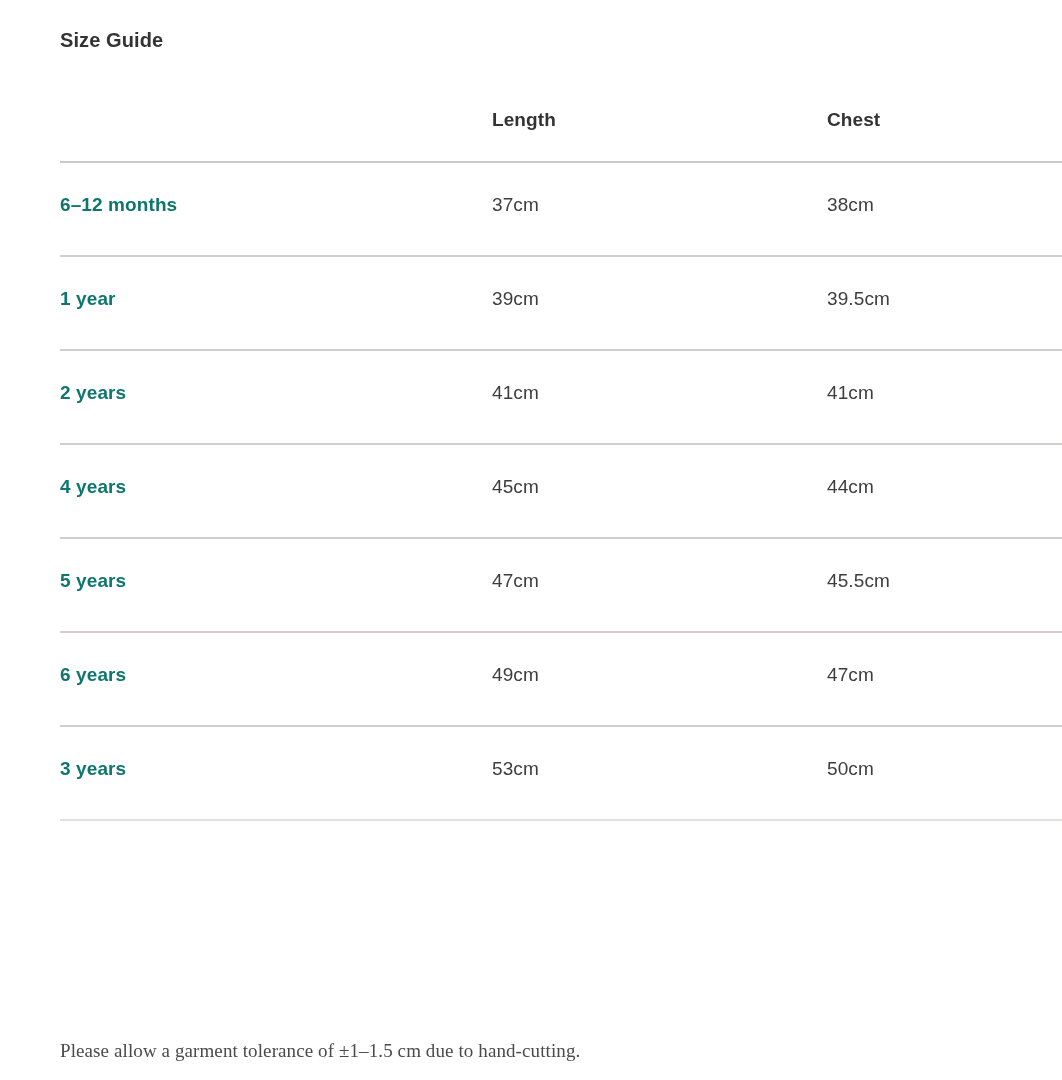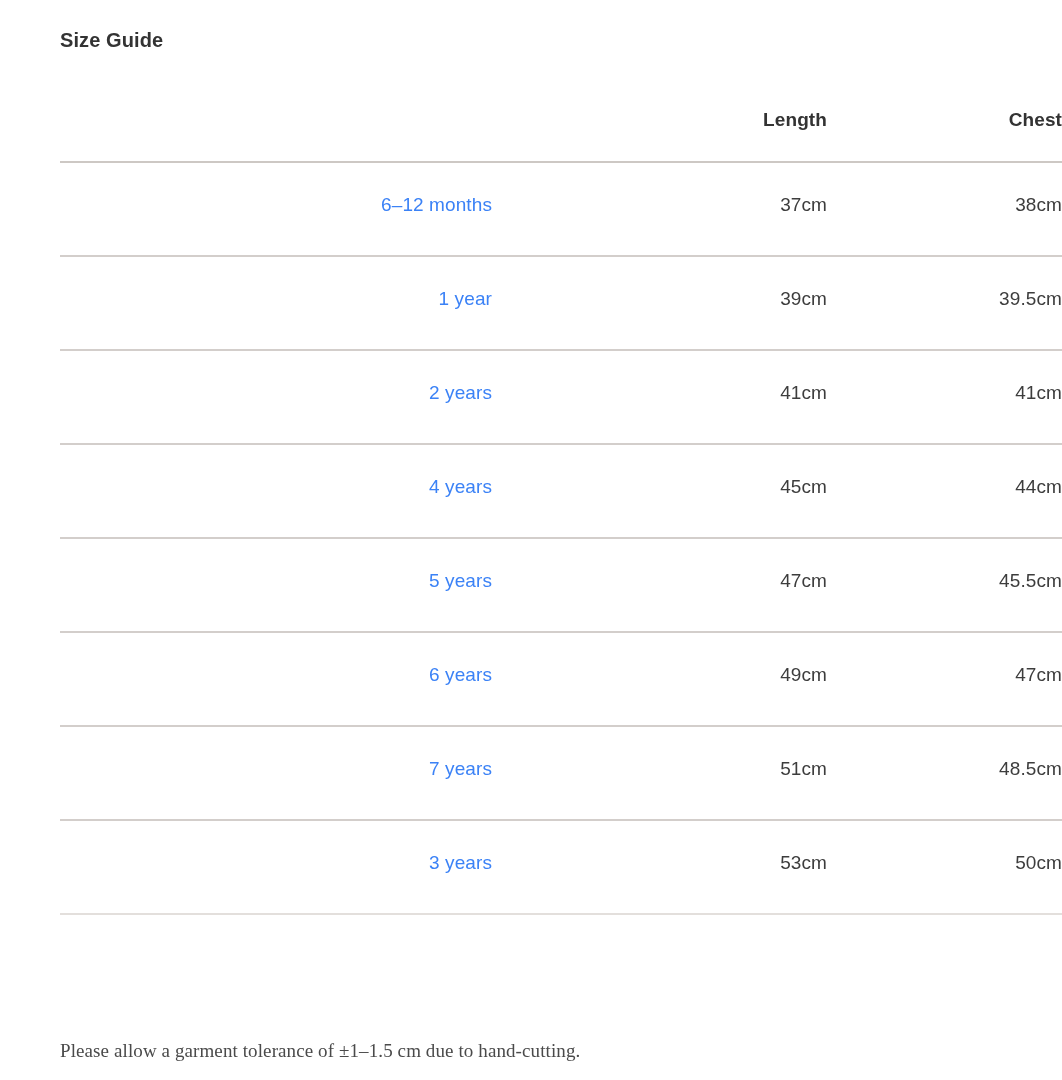--- a/index.html
+++ b/index.html
@@ -45,21 +45,21 @@
     border-collapse: collapse;
     table-layout: fixed;
   }
 
   .size-table col.col-size   { width: 432px; }
   .size-table col.col-length { width: 335px; }
   .size-table col.col-chest  { width: 235px; }
 
   .size-table th,
   .size-table td {
-    text-align: right;
+    text-align: left;
     vertical-align: top;
     padding: 0;
   }
 
   
   .size-table thead th {
     height: 66px;
     padding-top: 13px;
     font-size: 19px;
     font-weight: 600;
@@ -75,22 +75,22 @@
     font-size: 19px;
     letter-spacing: 0.1px;
     border-bottom: 2px solid #d3cecb;
   }
 
   .size-table tbody tr:last-child td {
     border-bottom: 2px solid #e3dfdc;
   }
 
   .cell-size {
-    font-weight: 400;
-    color: #3b82f6;
+    font-weight: 700;
+    color: #0f766e;
   }
 
   .cell-measure {
     font-weight: 400;
     color: #3d3d3d;
   }
 
   
   .tolerance-note {
     position: absolute;
@@ -149,25 +149,20 @@
         <td class="cell-size">5 years</td>
         <td class="cell-measure">47cm</td>
         <td class="cell-measure">45.5cm</td>
       </tr>
       <tr>
         <td class="cell-size">6 years</td>
         <td class="cell-measure">49cm</td>
         <td class="cell-measure">47cm</td>
       </tr>
       <tr>
-        <td class="cell-size">7 years</td>
-        <td class="cell-measure">51cm</td>
-        <td class="cell-measure">48.5cm</td>
-      </tr>
-      <tr>
         <td class="cell-size">3 years</td>
         <td class="cell-measure">53cm</td>
         <td class="cell-measure">50cm</td>
       </tr>
     </tbody>
   </table>
 
   <p class="tolerance-note">Please allow a garment tolerance of ±1–1.5 cm due to hand-cutting.</p>
 
 </div>

